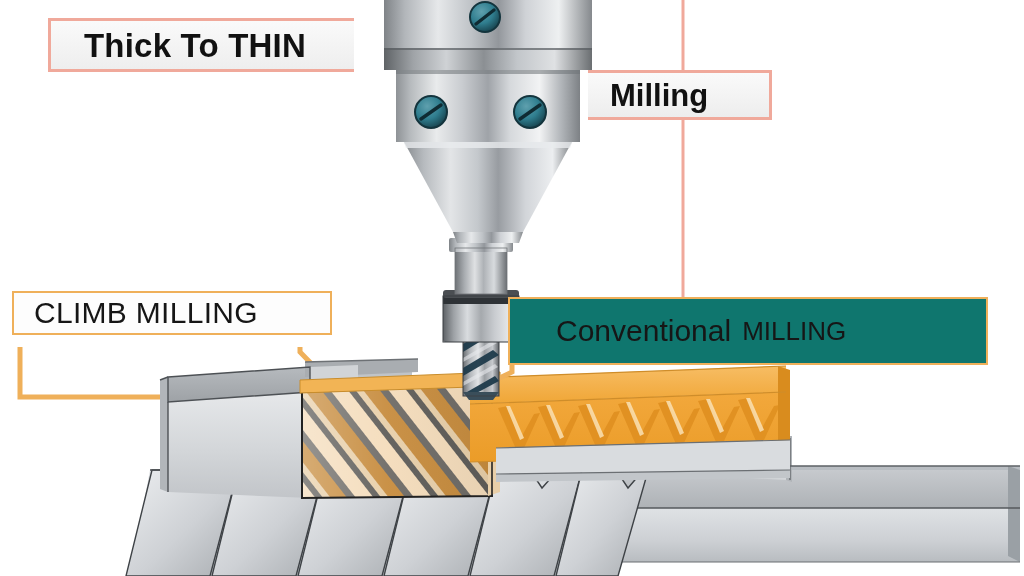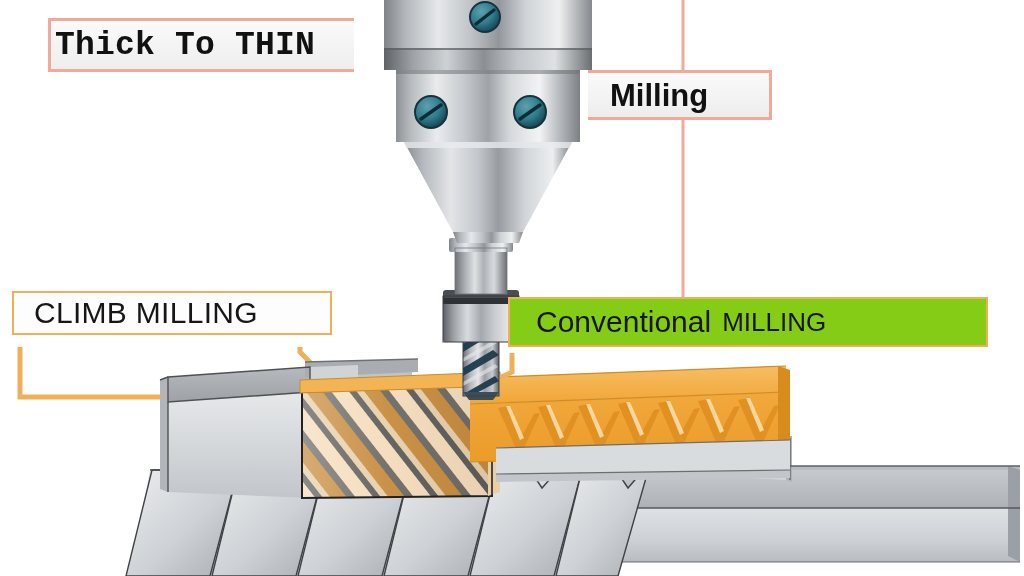--- a/index.html
+++ b/index.html
@@ -9,43 +9,42 @@
 
   
   .label-box{position:absolute;background:#f4f4f4;display:flex;align-items:center;box-sizing:border-box;}
   .label-box .txt{white-space:nowrap;line-height:1;}
 
   #thick-thin-box{
     left:48px; top:18px; width:306px; height:54px;
     border-top:3px solid #f0a99b; border-bottom:3px solid #f0a99b;
     border-left:3px solid #f0a99b; border-right:0;
     background:linear-gradient(180deg,#fafafa 0%,#eeeeee 100%);
-    padding-left:4px;
-    font-family:Liberation Mono, monospace;
+    padding-left:33px;
   }
   #thick-thin-box .txt{font-size:33px;font-weight:bold;color:#111;letter-spacing:.2px;}
 
   #milling-box{
     left:588px; top:70px; width:184px; height:50px;
     border-top:3px solid #f0a99b; border-bottom:3px solid #f0a99b;
     border-left:0; border-right:3px solid #f0a99b;
     background:linear-gradient(180deg,#fafafa 0%,#ededed 100%);
     padding-left:22px;
   }
   #milling-box .txt{font-size:31px;font-weight:bold;color:#111;}
 
   #climb-box{
     left:12px; top:291px; width:320px; height:44px;
     border:2px solid #efb05a; background:#fdfdfd; padding-left:20px;
   }
   #climb-box .txt{font-size:30px;color:#161616;letter-spacing:.3px;}
 
   #conventional-box{
-    left:508px; top:297px; width:480px; height:50px;
-    border:2px solid #efb05a; background:#84cc16; padding-left:26px;
+    left:508px; top:297px; width:480px; height:68px;
+    border:2px solid #efb05a; background:#0f766e; padding-left:46px;
   }
   #conventional-box .txt{font-size:30px;color:#161616;}
   #conventional-box .small{font-size:26px;}
 
   
   .hidden-accessor{position:absolute;width:0;height:0;overflow:hidden;}
 </style>
 </head>
 <body>
 

